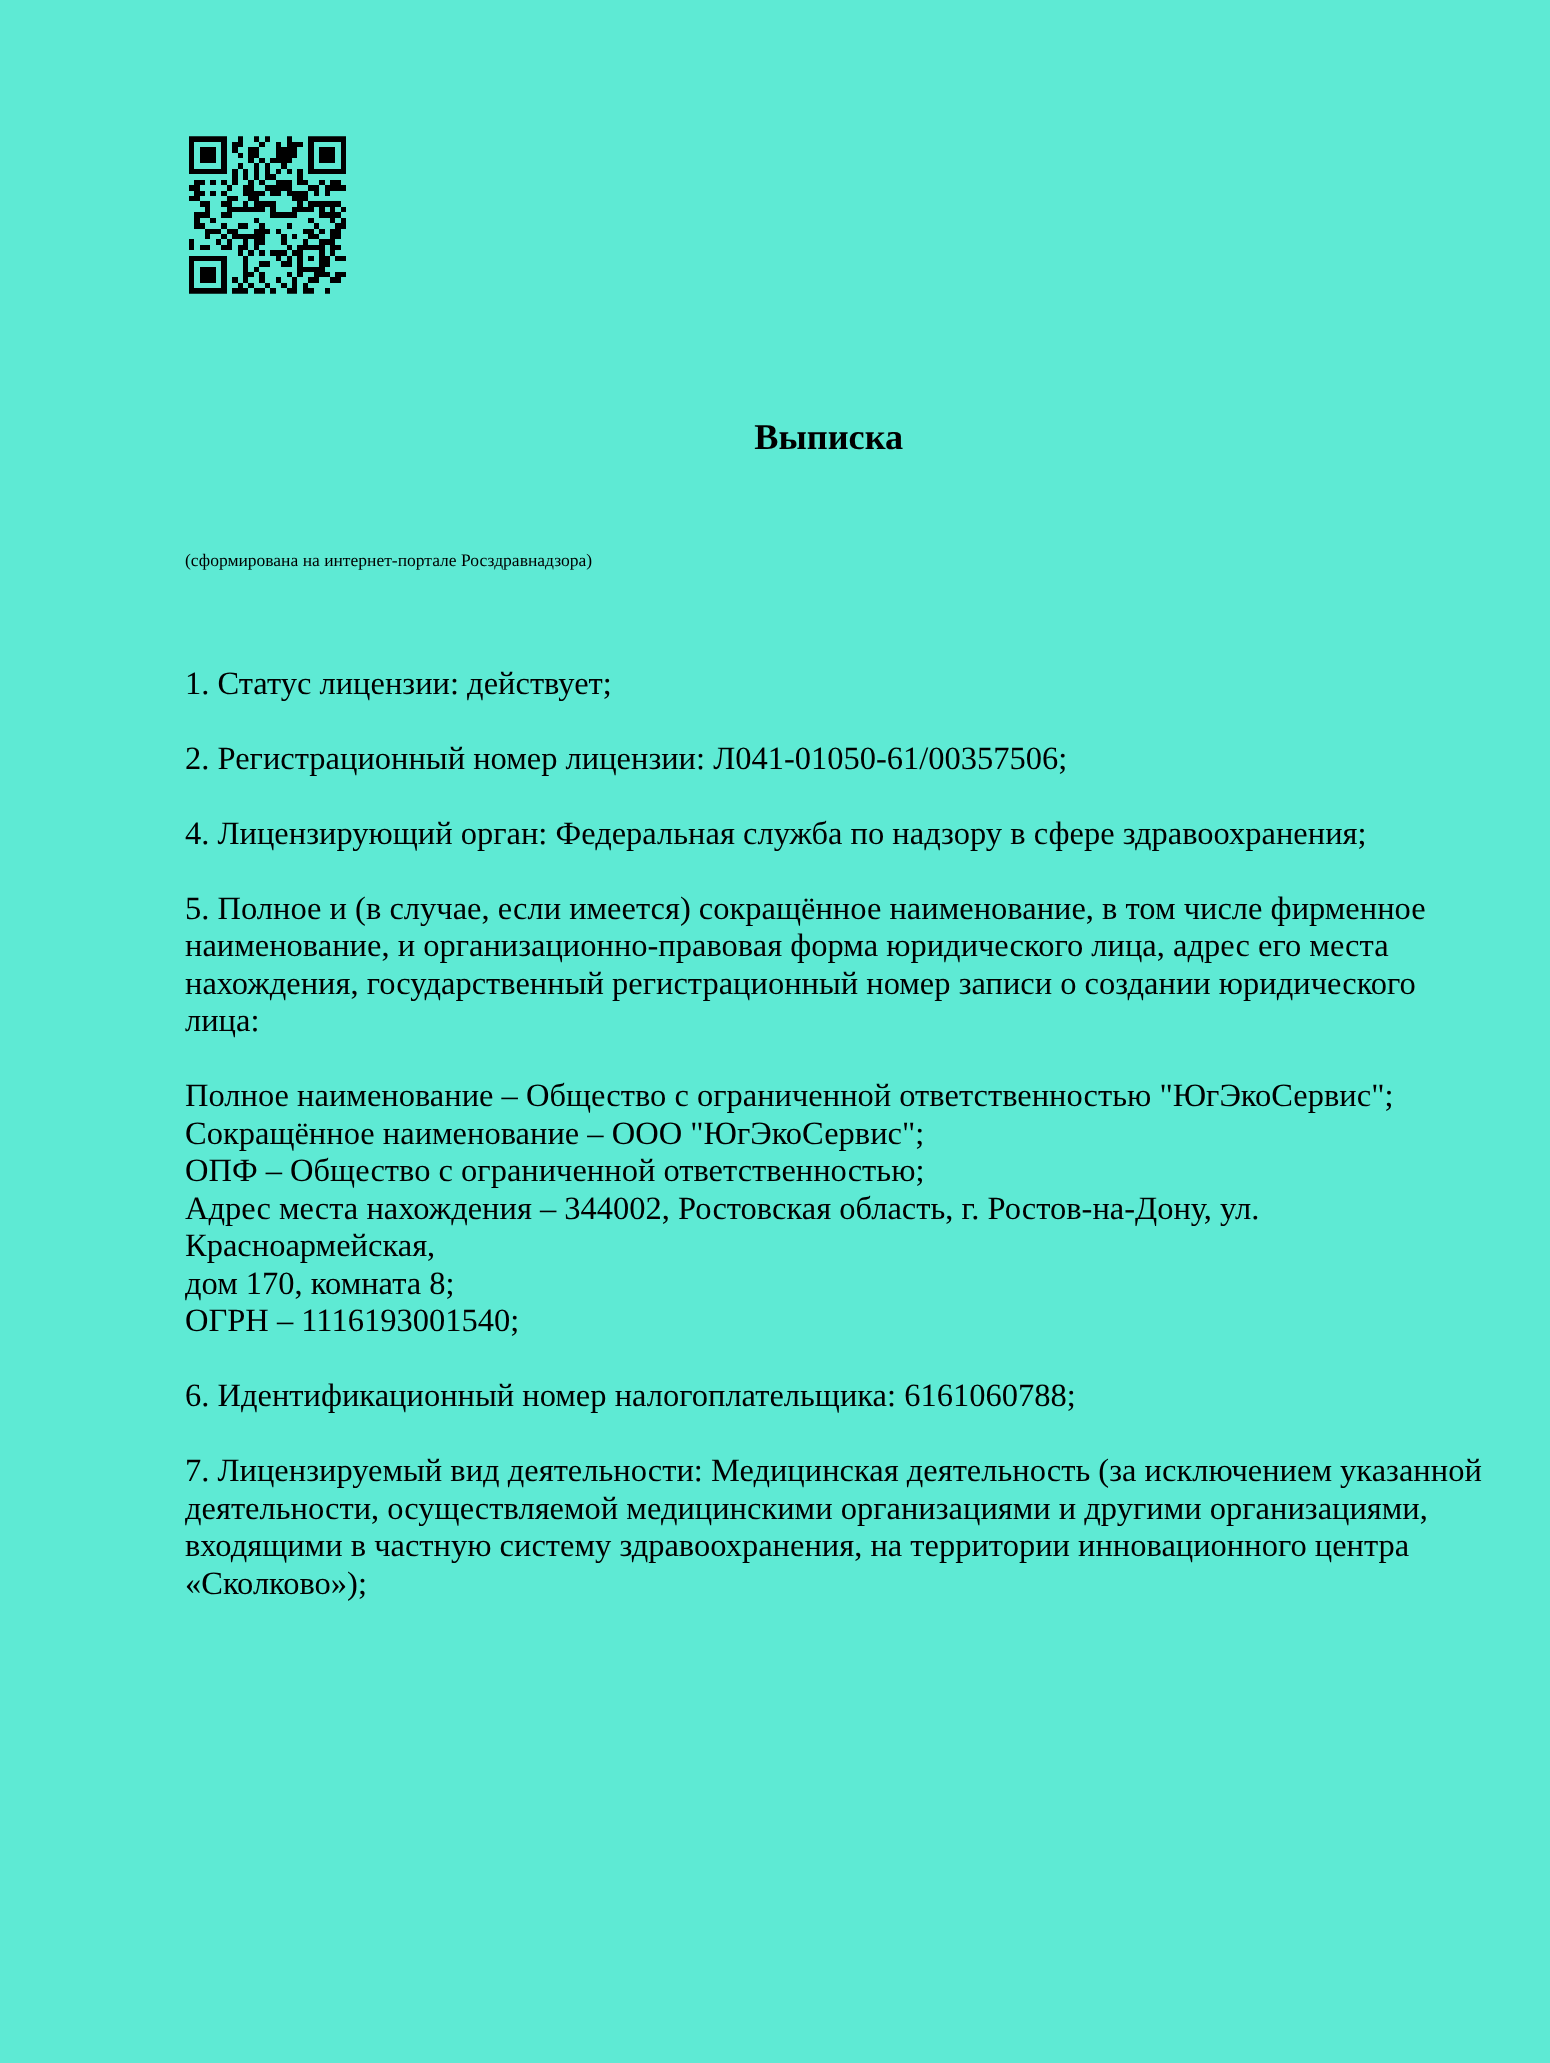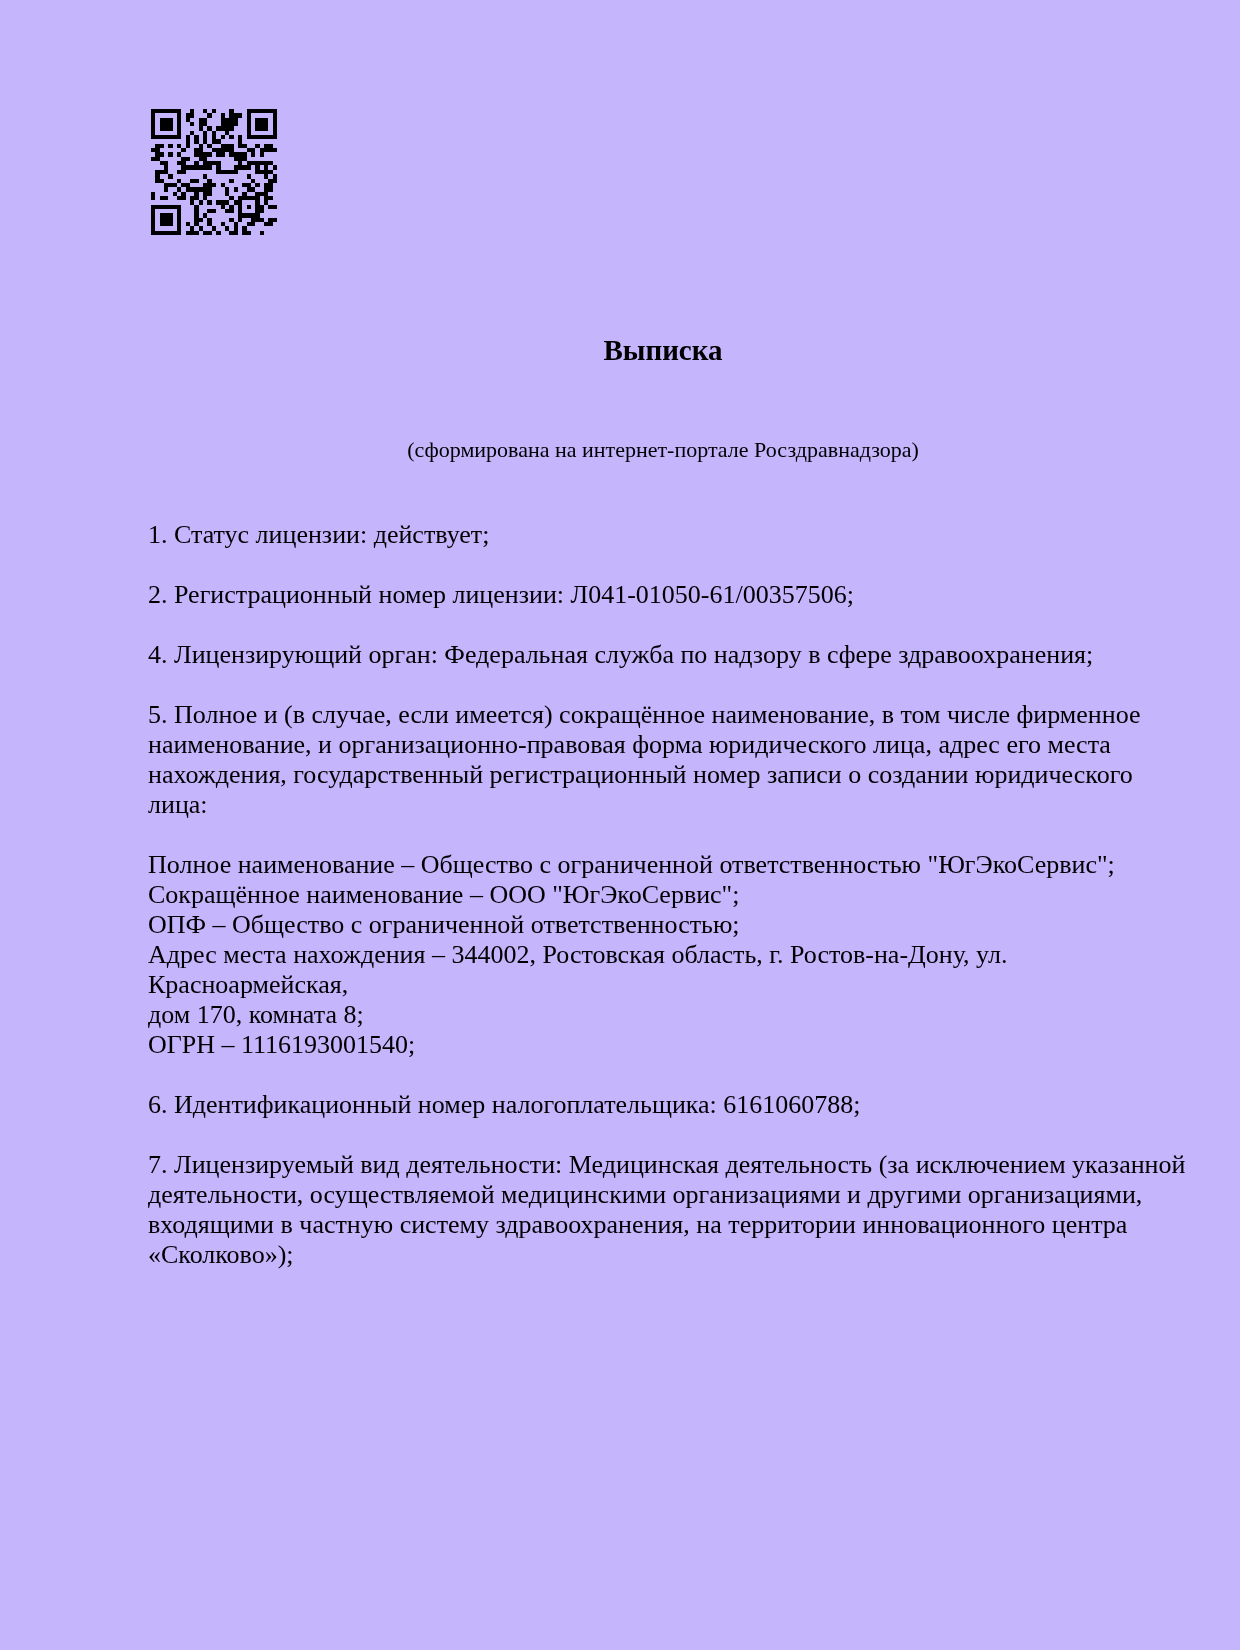--- a/index.html
+++ b/index.html
@@ -12,32 +12,32 @@
     font-family:"Liberation Serif","DejaVu Serif",serif;
     overflow:hidden;
   }
   .qr{position:absolute;left:151px;top:109px;width:126px;height:126px;}
   .title{
     position:absolute;left:148px;top:334px;width:1030px;
     text-align:center;font-weight:bold;font-size:29px;line-height:33px;
   }
   .subtitle{
     position:absolute;left:148px;top:437px;width:1030px;
-    text-align:center;font-size:22px;line-height:26px;font-family:Liberation Serif, serif;
+    text-align:left;font-size:14px;line-height:26px;font-family:Liberation Serif, serif;
   }
   .docbody{
     position:absolute;left:148px;top:520px;width:1044px;
     font-size:26px;line-height:30px;
   }
-  .para{white-space:pre-line;margin:0 0 30px 0;}
+  .para{white-space:pre-line;margin:12px 0 30px 0;}
 </style>
 </head>
 <body>
 
-<div class="page" style="background: #c4b5fd; color: rgb(0, 0, 0);">
+<div class="page" style="background: #5eead4; color: rgb(0, 0, 0);">
 
   <div class="qr"><svg xmlns="http://www.w3.org/2000/svg" width="126" height="126" fill="#000000" shape-rendering="crispEdges">
         <rect x="0.00" y="0.00" width="4.34" height="4.34"></rect>
         <rect x="4.34" y="0.00" width="4.34" height="4.34"></rect>
         <rect x="8.69" y="0.00" width="4.34" height="4.34"></rect>
         <rect x="13.03" y="0.00" width="4.34" height="4.34"></rect>
         <rect x="17.38" y="0.00" width="4.34" height="4.34"></rect>
         <rect x="21.72" y="0.00" width="4.34" height="4.34"></rect>
         <rect x="26.07" y="0.00" width="4.34" height="4.34"></rect>
         <rect x="39.10" y="0.00" width="4.34" height="4.34"></rect>

